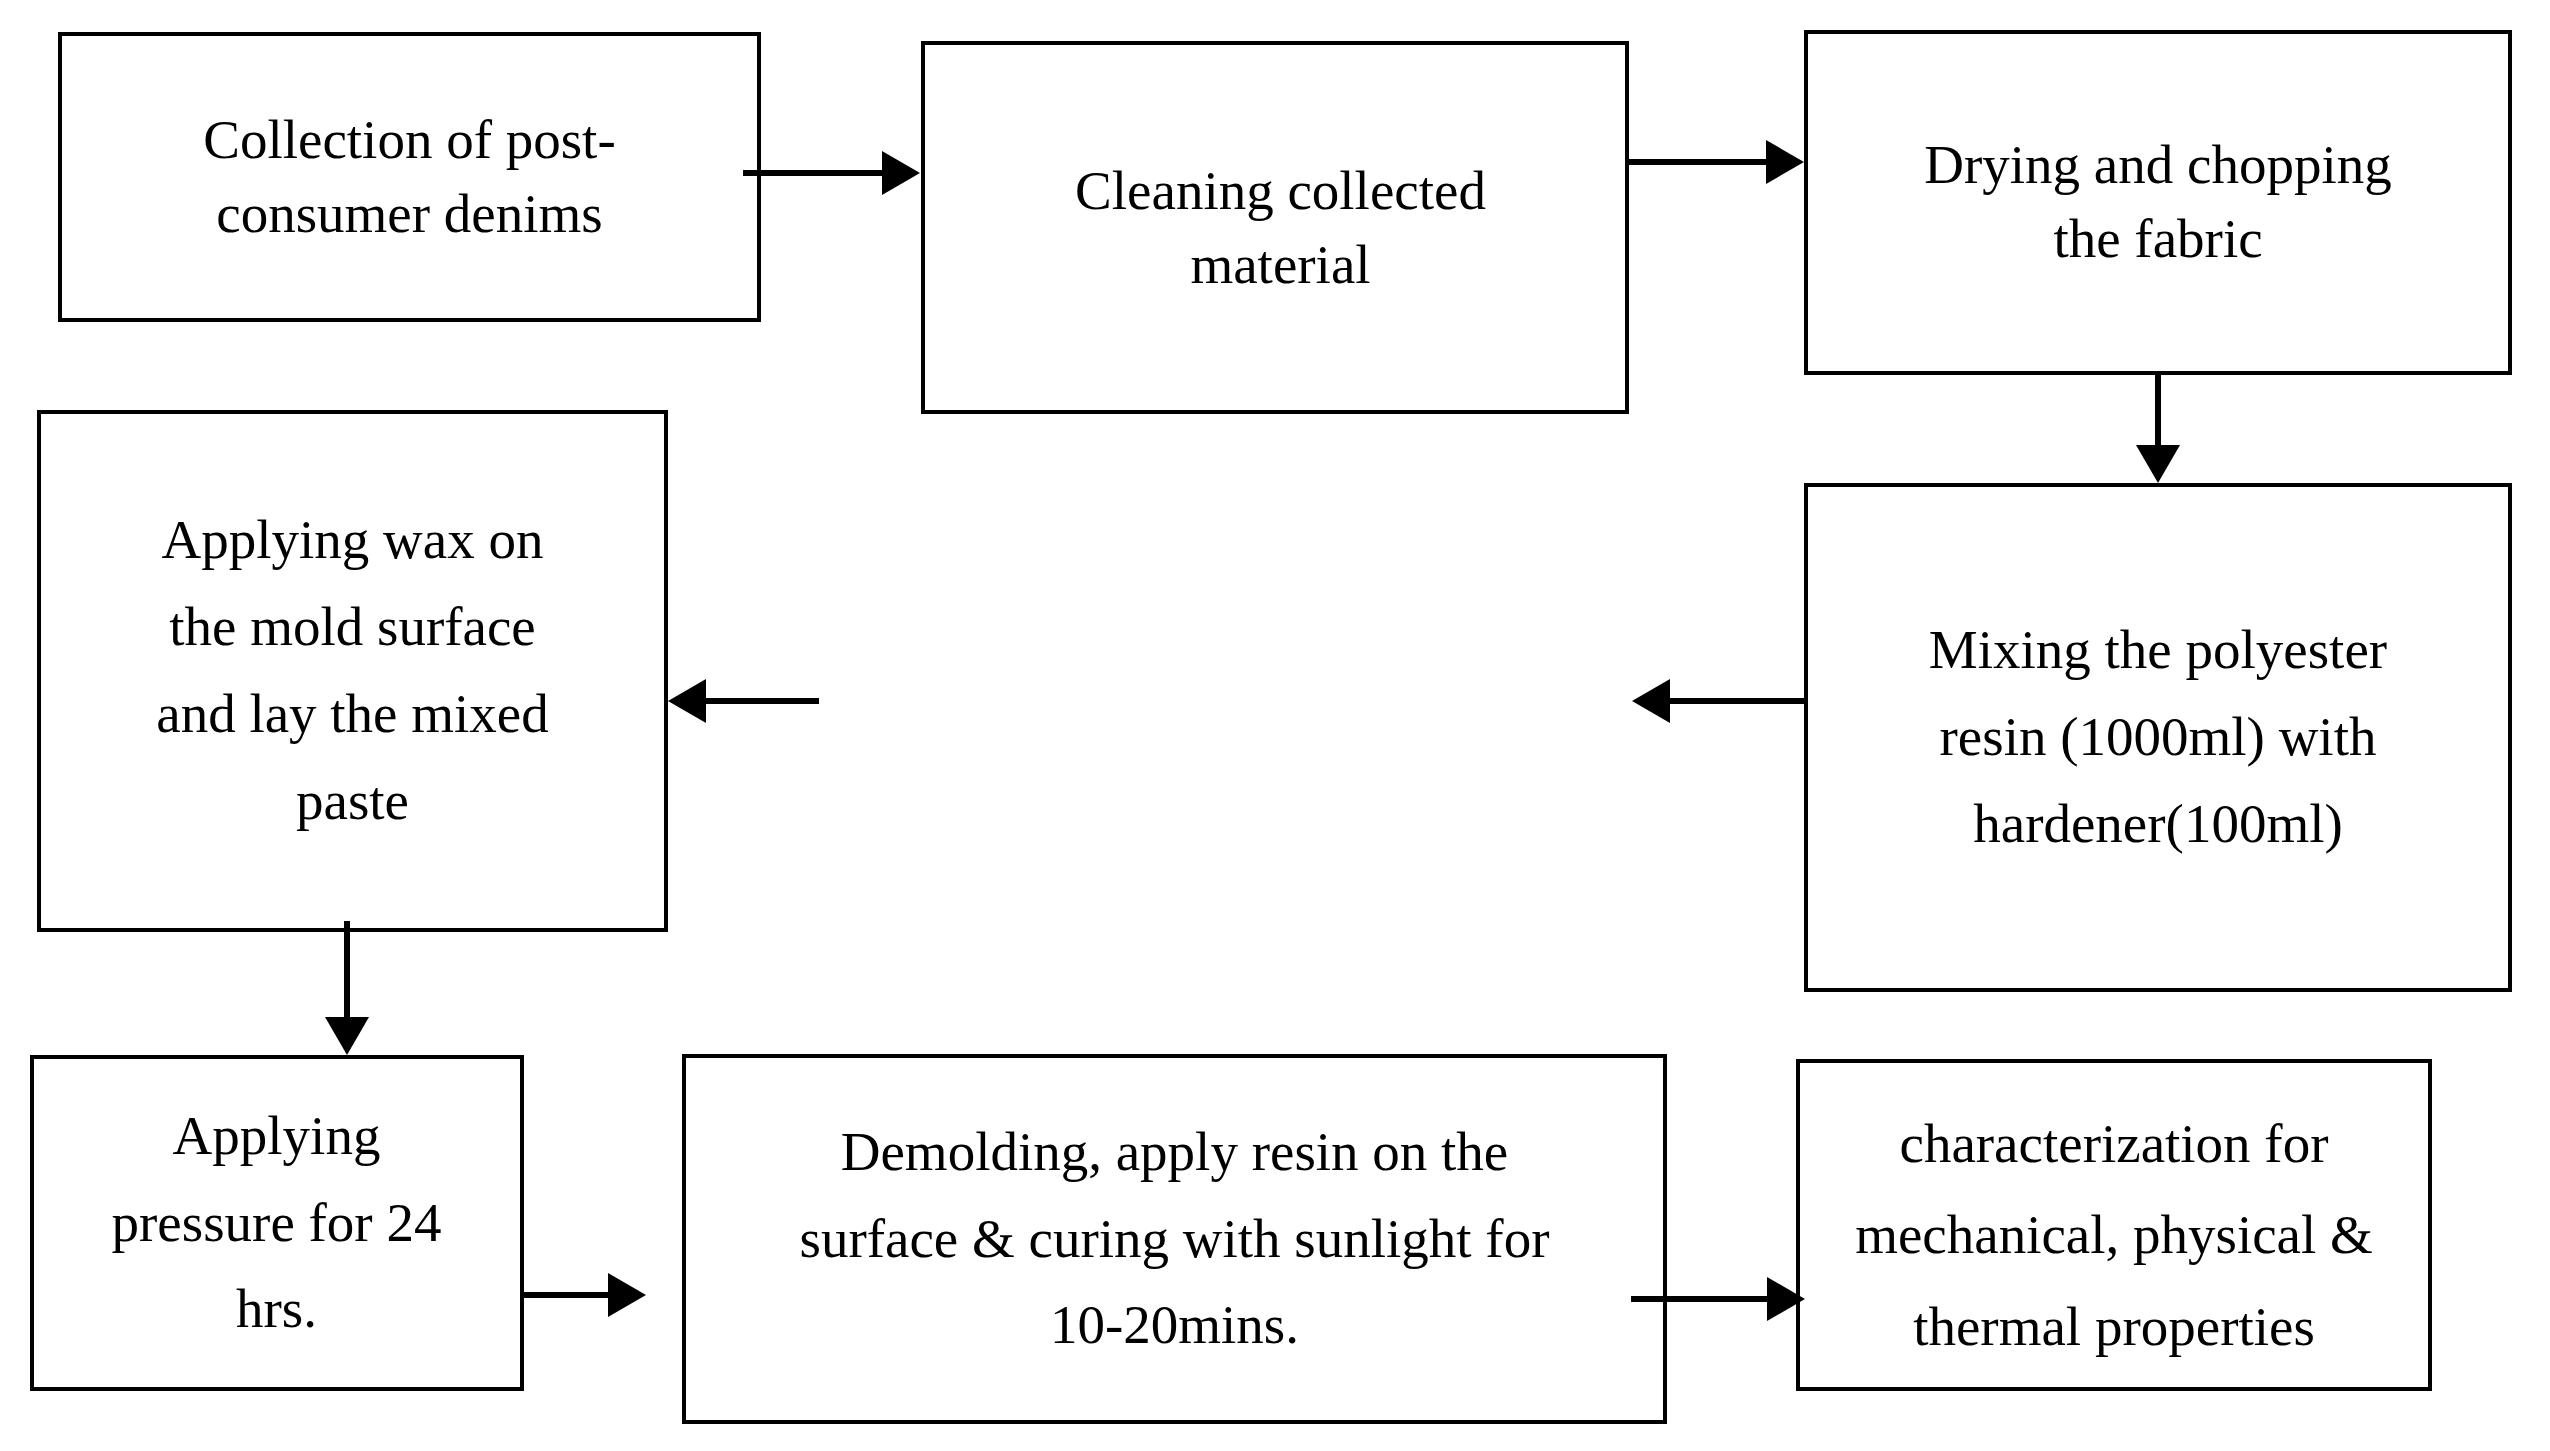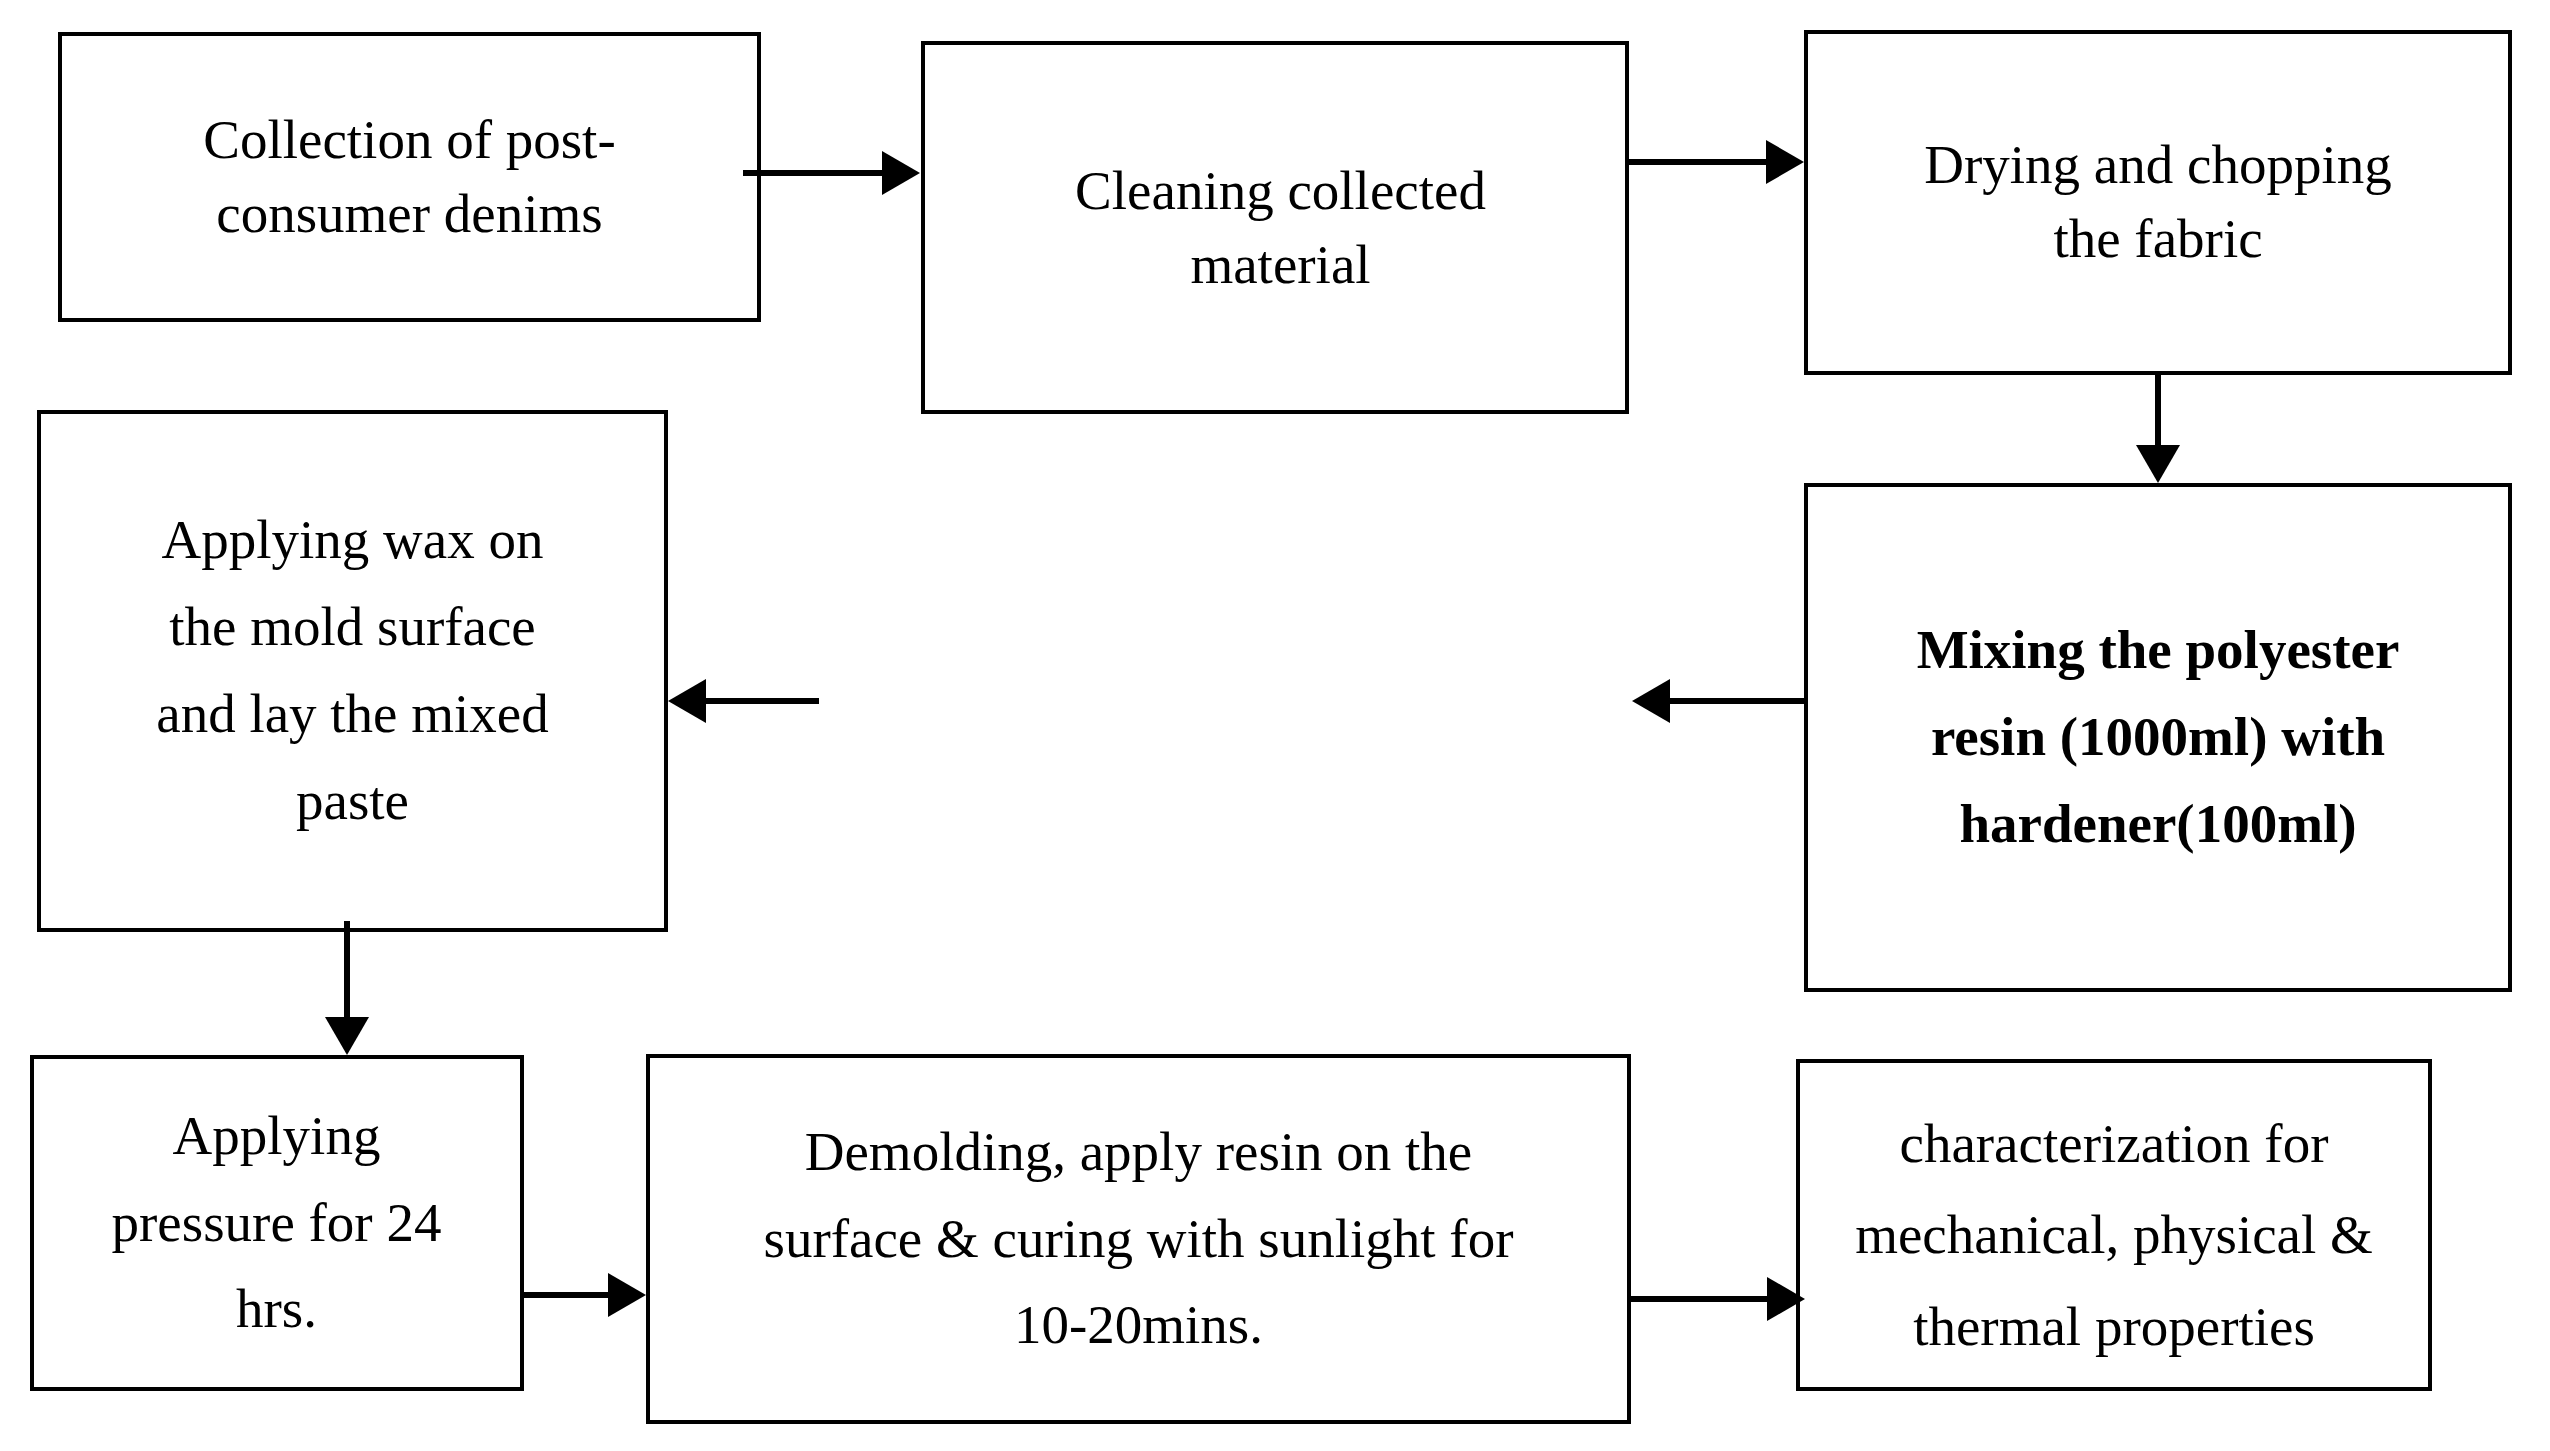--- a/index.html
+++ b/index.html
@@ -104,33 +104,33 @@
   </div>
 
   <div class="node wide-lines" style="left:37px; top:398px; width:631px; height:522px;margin-top:12px;">
     <span class="label">Applying wax on
 the mold surface
 and lay the mixed
 paste</span>
   </div>
 
 
-  <div class="node wide-lines" style="left:1804px; top:483px; width:708px; height:509px;font-weight:bold;">
+  <div class="node wide-lines" style="left:1804px; top:483px; width:708px; height:509px;">
     <span class="label">Mixing the polyester
 resin (1000ml) with
 hardener(100ml)</span>
   </div>
 
   <div class="node wide-lines" style="left:29.5px; top:1055px; width:494px; height:336px;">
     <span class="label">Applying
 pressure for 24
 hrs.</span>
   </div>
 
-  <div class="node wide-lines" style="left:646px; top:1054px; width:985px; height:370px;">
+  <div class="node wide-lines" style="left:682px; top:1054px; width:985px; height:370px;">
     <span class="label">Demolding, apply resin on the
 surface &amp; curing with sunlight for
 10-20mins.</span>
   </div>
 
   <div class="node clipped" style="left:1796px; top:1059px; width:636px; height:332px;">
     <span class="label">characterization for
 mechanical, physical &amp;
 thermal properties</span>
   </div>

